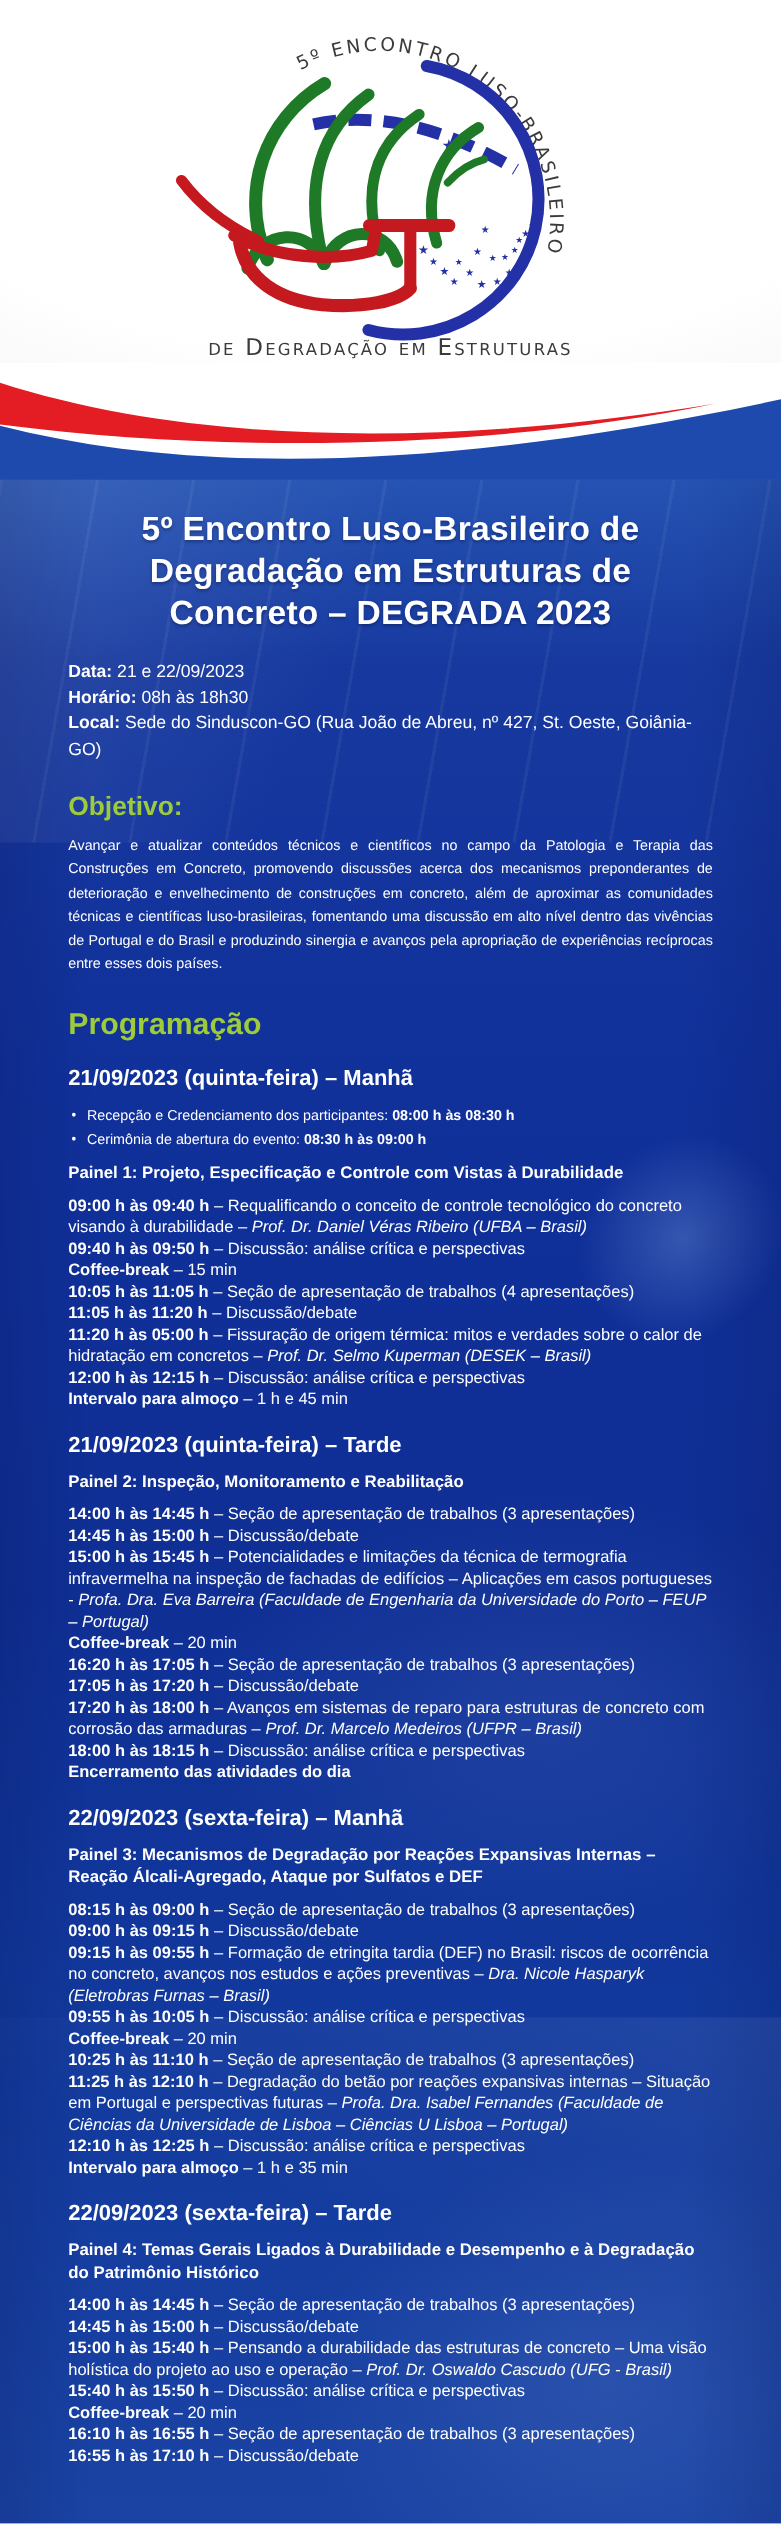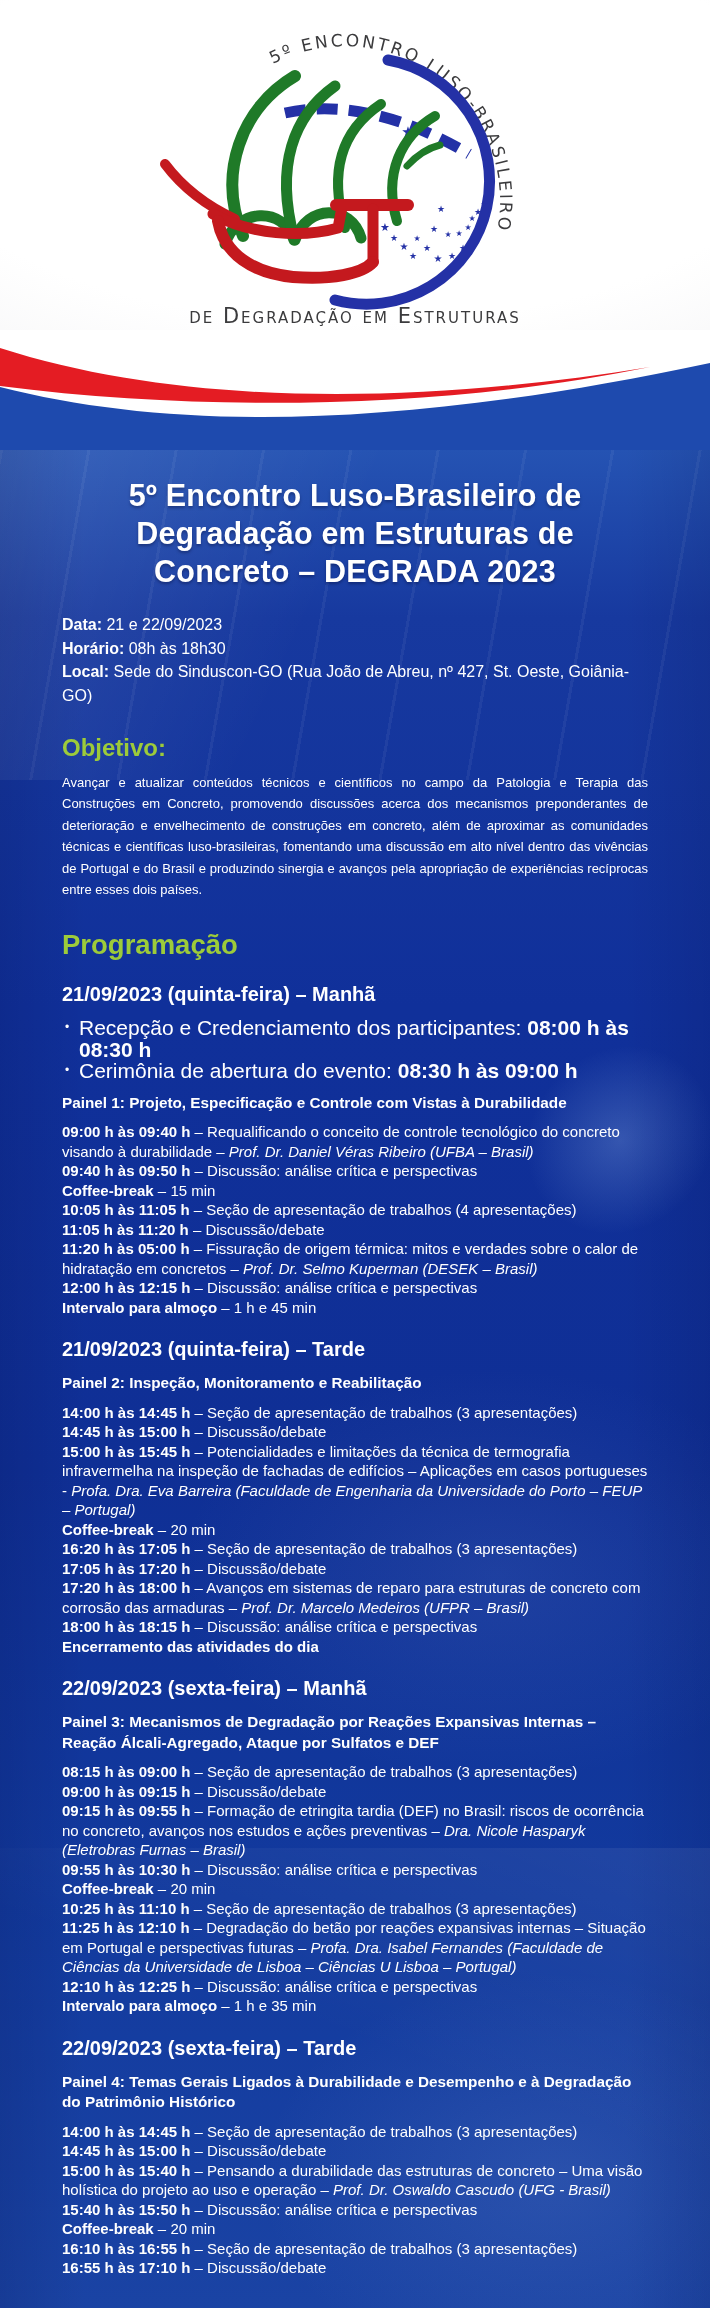--- a/index.html
+++ b/index.html
@@ -10,21 +10,21 @@
   
   .logo-band{
     position:absolute;top:0;left:0;width:710px;height:330px;
     background:radial-gradient(120% 115% at 50% 38%, #ffffff 52%, #f0f0f2 100%);
   }
   .logo-svg{position:absolute;left:50%;top:16px;transform:translateX(-50%);}
   
   .wave{position:absolute;top:330px;left:0;display:block;}
   
   .blue{
-    position:absolute;top:450px;left:0;width:710px;height:1858px;
+    position:absolute;top:436px;left:0;width:710px;height:1858px;
     background:linear-gradient(180deg,#2553b3 0%,#17399f 9%,#10309a 30%,#0f2f95 55%,#123a9e 78%,#1a43a4 100%);
     color:#ffffff;overflow:hidden;
   }
   .ph{position:absolute;pointer-events:none;}
   .ph-top{top:0;left:0;width:710px;height:330px;
     background:linear-gradient(115deg,rgba(255,255,255,.10) 0%,rgba(255,255,255,0) 45%),
                repeating-linear-gradient(100deg,rgba(255,255,255,.05) 0 3px,rgba(255,255,255,0) 3px 86px);}
   .ph-banner{top:560px;right:-40px;width:260px;height:260px;transform:skewY(-6deg);
     background:radial-gradient(closest-side,rgba(150,185,235,.28),rgba(150,185,235,0) 72%);}
   .ph-mid{top:900px;left:0;width:710px;height:500px;
@@ -44,21 +44,21 @@
   .i{font-style:italic;}
   
   .green-h{color:#9dcb3a;text-align:left;font-weight:700;margin:26px 0 0 0;}
   .obj-h{font-size:24px;line-height:30px;}
   .prog-h{font-size:27.5px;line-height:34px;margin-top:28px;}
   .obj-text{margin:9px 0 0 0;font-size:13px;line-height:21.4px;text-align:justify;}
   
   .day{margin-top:19px;}
   .day-title{margin:0;font-size:20px;line-height:26px;font-weight:700;}
   .bullets{list-style:none;margin:10px 0 0 0;padding:0;}
-  .bullet{font-size:21px;line-height:21.5px;padding-left:17px;position:relative;}
+  .bullet{font-size:13px;line-height:21.5px;padding-left:17px;position:relative;}
   .bullet::before{content:"•";position:absolute;left:3px;top:0;font-size:12px;line-height:21.5px;}
   .panel{margin:11px 0 0 0;font-size:15.3px;line-height:20.5px;font-weight:700;}
   .items{margin-top:9px;}
   .item{margin:0;font-size:15px;line-height:19.5px;}
 </style>
 </head>
 <body>
 
 <div class="page">
 
@@ -193,21 +193,21 @@
               <p class="item"><span class="b">Encerramento das atividades do dia</span></p>
             </div>
           </section>
           <section class="day">
             <h3 class="day-title">22/09/2023 (sexta-feira) – Manhã</h3>
             <p class="panel">Painel 3: Mecanismos de Degradação por Reações Expansivas Internas – Reação Álcali-Agregado, Ataque por Sulfatos e DEF</p>
             <div class="items">
               <p class="item"><span class="b">08:15 h às 09:00 h</span><span> – Seção de apresentação de trabalhos (3 apresentações)</span></p>
               <p class="item"><span class="b">09:00 h às 09:15 h</span><span> – Discussão/debate</span></p>
               <p class="item"><span class="b">09:15 h às 09:55 h</span><span> – Formação de etringita tardia (DEF) no Brasil: riscos de ocorrência no concreto, avanços nos estudos e ações preventivas – </span><span class="i">Dra. Nicole Hasparyk (Eletrobras Furnas – Brasil)</span></p>
-              <p class="item"><span class="b">09:55 h às 10:30 h</span><span> – Discussão: análise crítica e perspectivas</span></p>
+              <p class="item"><span class="b">09:55 h às 10:05 h</span><span> – Discussão: análise crítica e perspectivas</span></p>
               <p class="item"><span class="b">Coffee-break</span><span> – 20 min</span></p>
               <p class="item"><span class="b">10:25 h às 11:10 h</span><span> – Seção de apresentação de trabalhos (3 apresentações)</span></p>
               <p class="item"><span class="b">11:25 h às 12:10 h</span><span> – Degradação do betão por reações expansivas internas – Situação em Portugal e perspectivas futuras – </span><span class="i">Profa. Dra. Isabel Fernandes (Faculdade de Ciências da Universidade de Lisboa – Ciências U Lisboa – Portugal)</span></p>
               <p class="item"><span class="b">12:10 h às 12:25 h</span><span> – Discussão: análise crítica e perspectivas</span></p>
               <p class="item"><span class="b">Intervalo para almoço</span><span> – 1 h e 35 min</span></p>
             </div>
           </section>
           <section class="day">
             <h3 class="day-title">22/09/2023 (sexta-feira) – Tarde</h3>
             <p class="panel">Painel 4: Temas Gerais Ligados à Durabilidade e Desempenho e à Degradação do Patrimônio Histórico</p>

